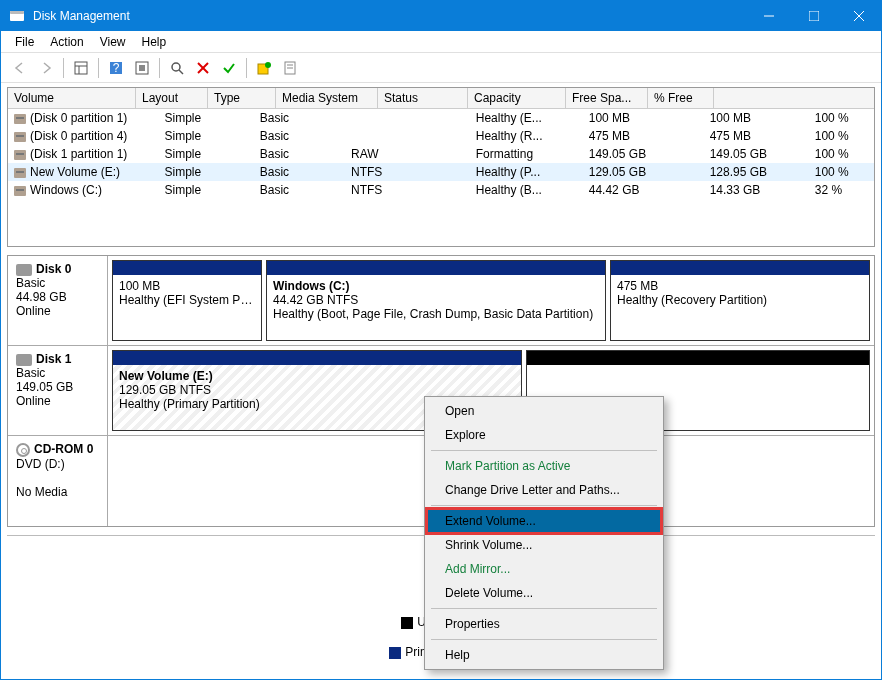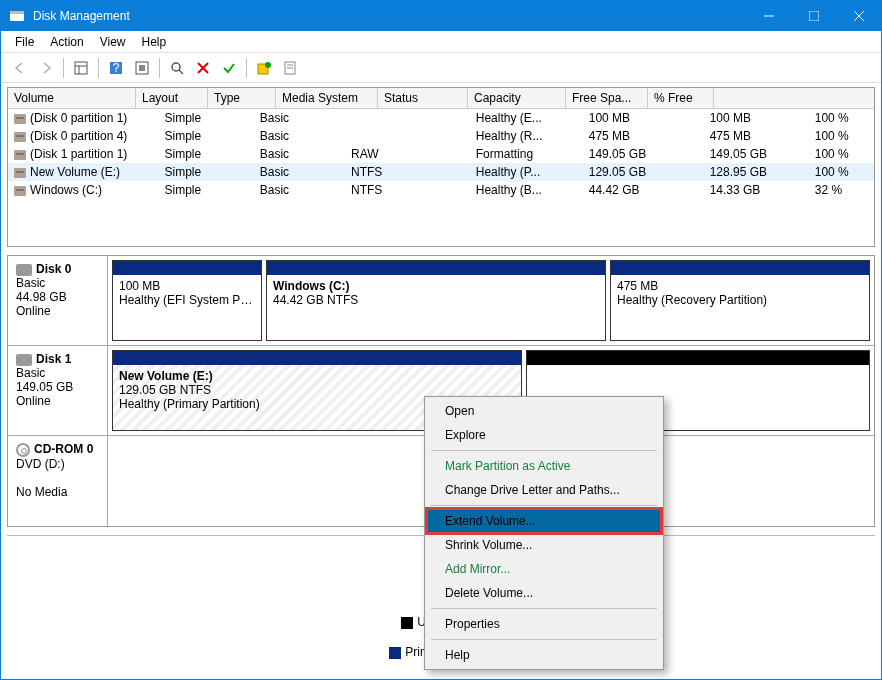--- a/index.html
+++ b/index.html
@@ -241,20 +241,21 @@
           <div class="part-body">
             <div>100 MB</div>
             <div style="white-space:nowrap;overflow:hidden;text-overflow:ellipsis">Healthy (EFI System Partition)</div>
           </div>
         </div>
         <div class="part-wrap" style="flex:1;">
           <div class="part-header primary"></div>
           <div class="part-body">
             <div class="pname">Windows  (C:)</div>
             <div>44.42 GB NTFS</div>
+            <div style="white-space:nowrap;overflow:hidden;text-overflow:ellipsis">Healthy (Boot, Page File, Crash Dump, Basic Data Partition)</div>
           </div>
         </div>
         <div class="part-wrap" style="width:260px;">
           <div class="part-header primary"></div>
           <div class="part-body">
             <div>475 MB</div>
             <div style="white-space:nowrap;overflow:hidden;text-overflow:ellipsis">Healthy (Recovery Partition)</div>
           </div>
         </div>
       </div>

